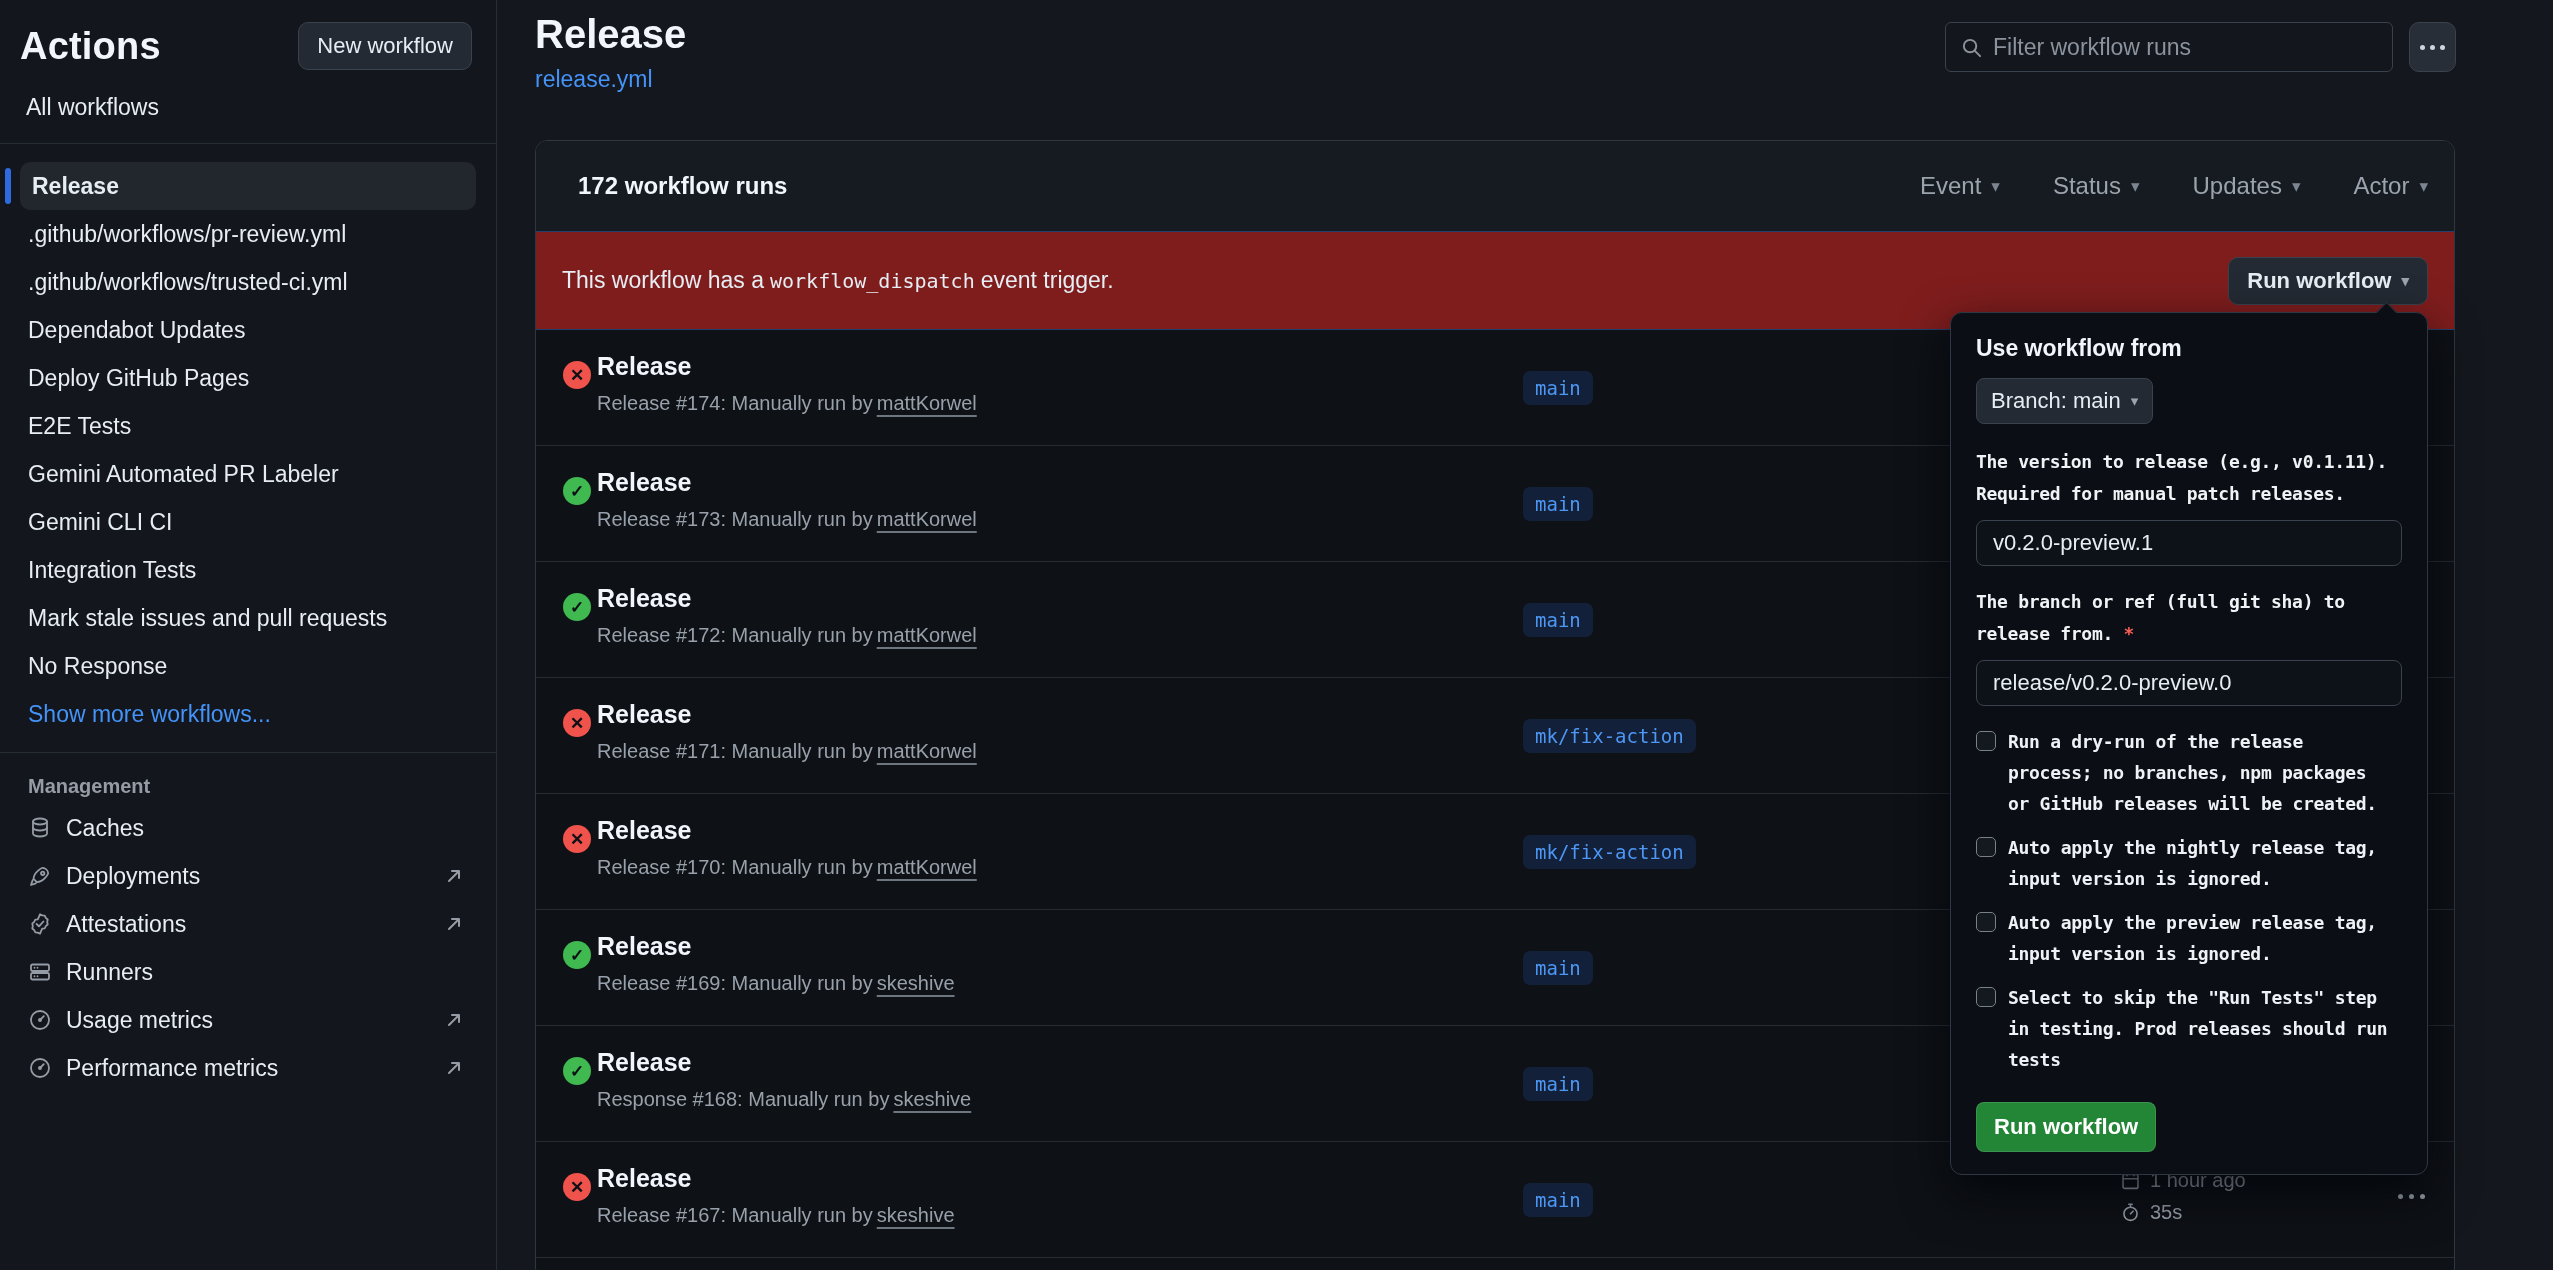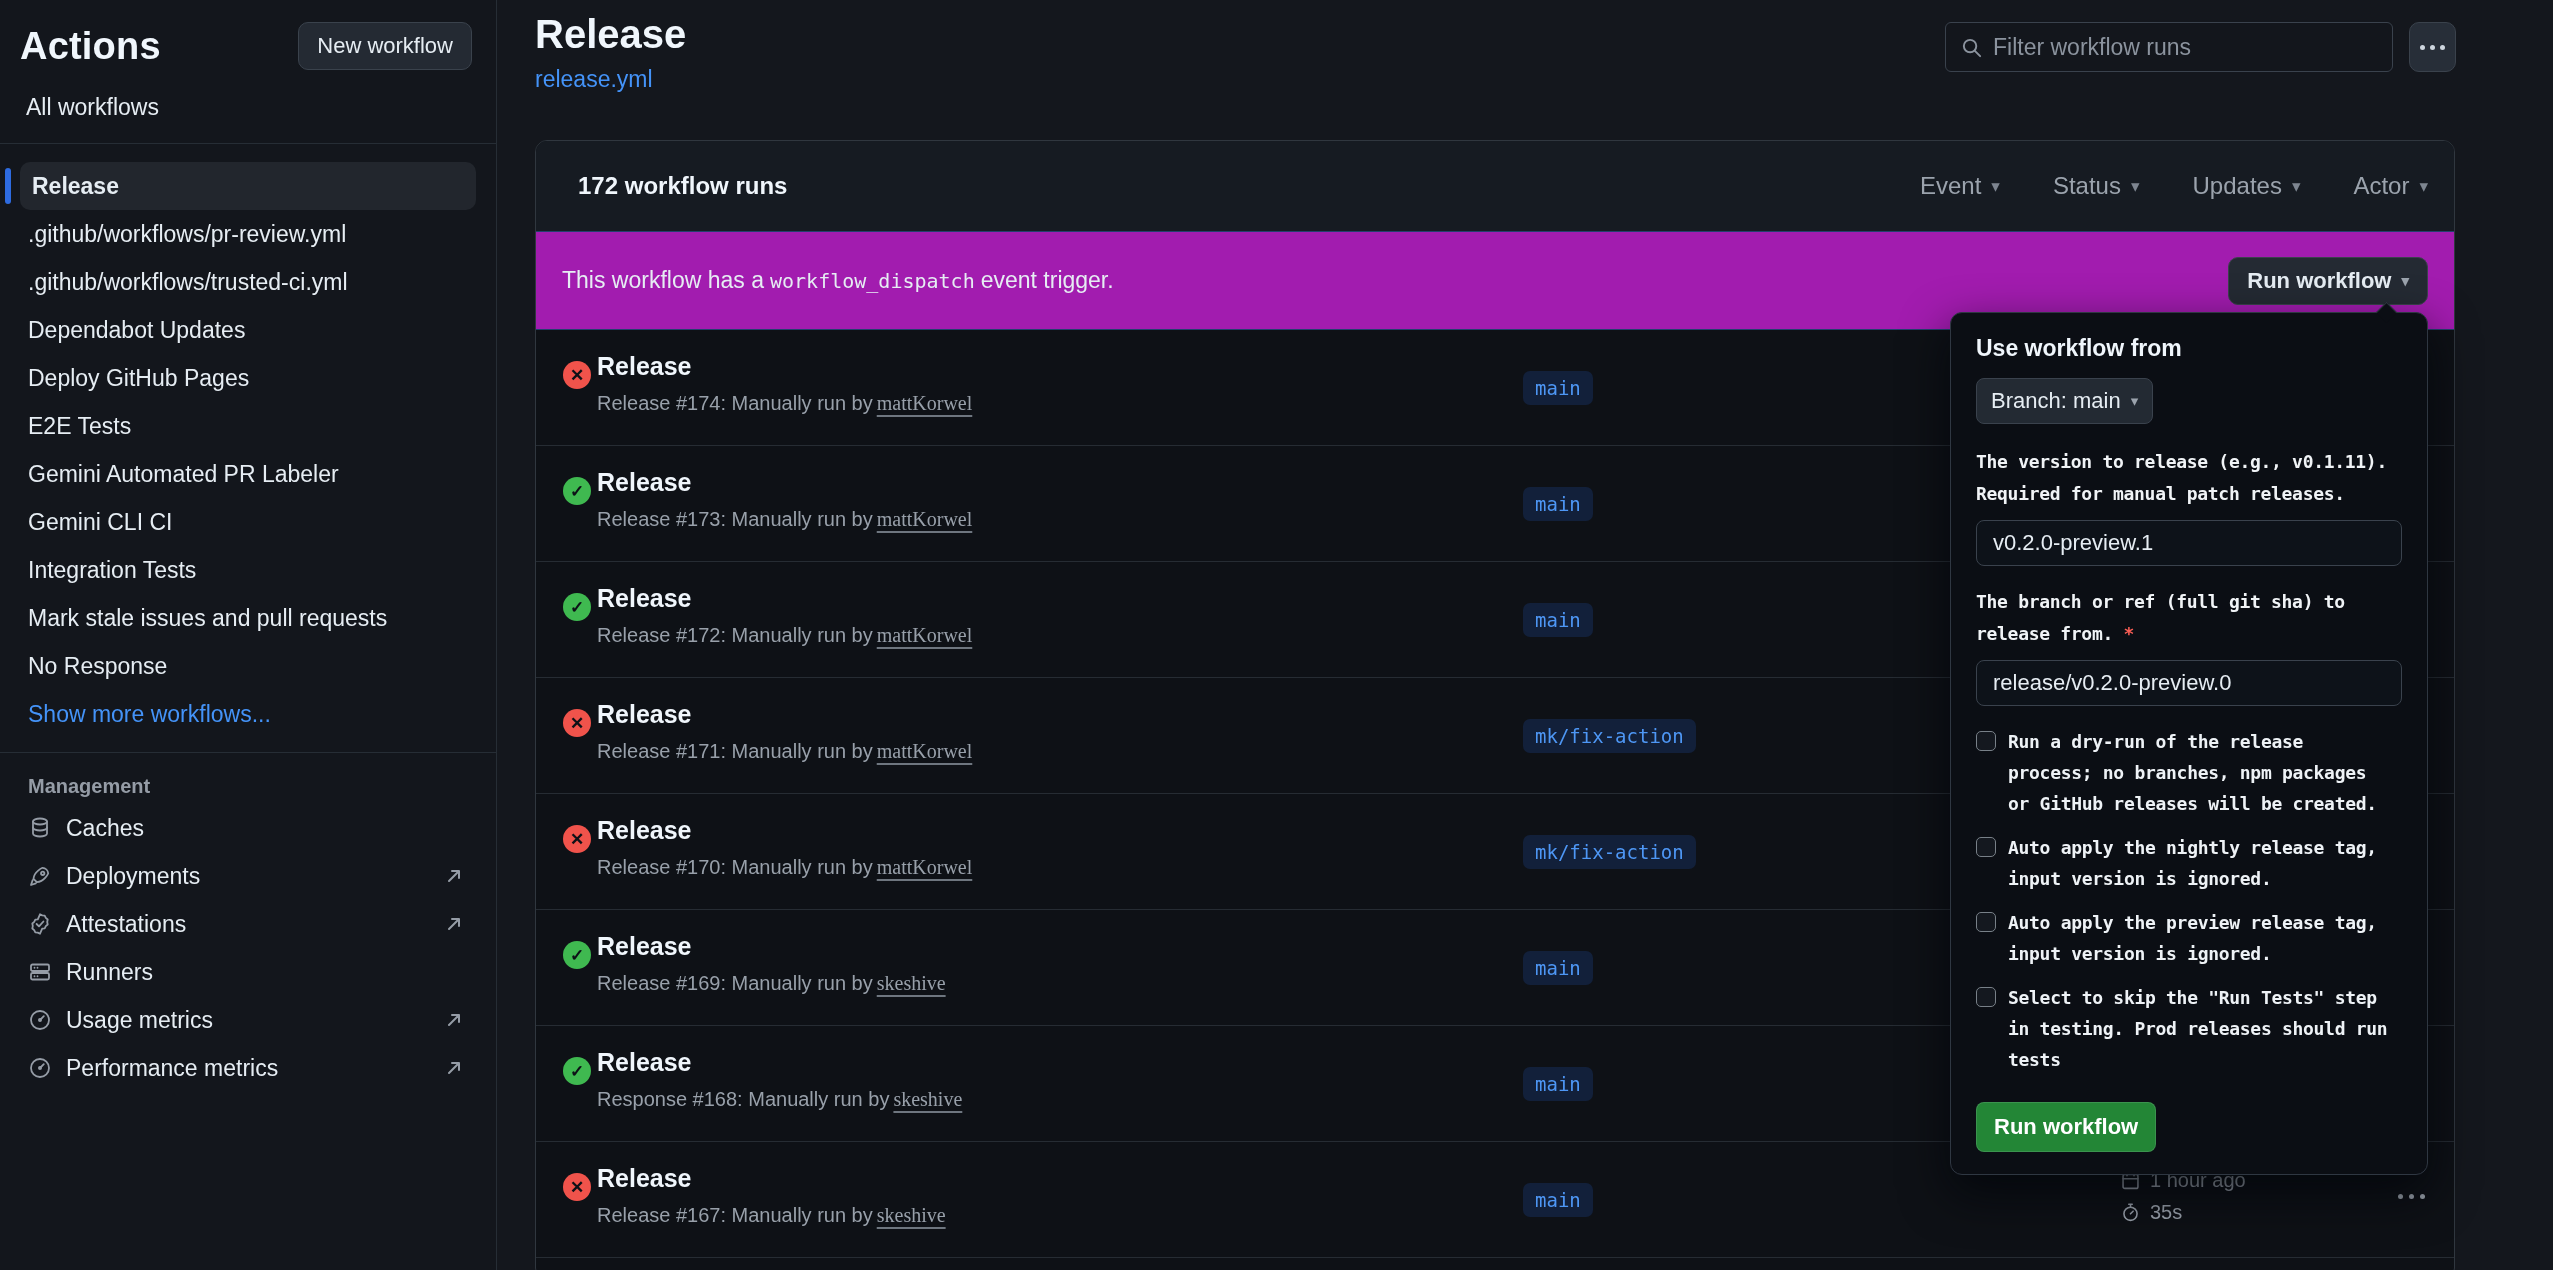--- a/index.html
+++ b/index.html
@@ -60,41 +60,41 @@
   .panel { position:absolute; left:535px; top:140px; width:1920px; height:1140px;
     border:1px solid #30373f; border-radius:12px; background:#0e1116; overflow:hidden; }
   .panel-header { height:90px; background:#161b22; display:flex; align-items:center;
     padding:0 26px; }
   .runs-count { font-size:24px; font-weight:700; color:#f0f6fc;margin-left:16px; }
   .filters { margin-left:auto; display:flex; gap:46px; }
   .filter-btn { background:none; border:0; color:#9ba3ad; font-size:24px;
     font-family:inherit; display:flex; align-items:center; gap:10px; cursor:pointer;margin-left:7px; }
   .filter-btn .caret { font-size:17px; color:#7d8590; }
 
-  .banner { height:99px; background:#a21caf; border-top:1px solid #223f6e;
+  .banner { height:99px; background:#7f1d1d; border-top:1px solid #223f6e;
     border-bottom:1px solid #223f6e; display:flex; align-items:center; padding:0 26px; }
   .banner-text { font-size:23px; color:#e6edf3; }
   .banner-code { font-family:"DejaVu Sans Mono","Liberation Mono",monospace;
     font-size:20px; padding:0 6px; color:#e6edf3; }
   .banner .btn-gray { margin-left:auto; font-weight:700; display:flex; align-items:center; gap:10px; }
   .btn-caret { font-size:15px; color:#9ba3ad; }
 
   .run-row { position:relative; height:116px; border-bottom:1px solid #262c33; cursor:pointer; }
   .status-icon { position:absolute; left:27px; top:31px; width:28px; height:28px;
     border-radius:50%; display:flex; align-items:center; justify-content:center;
     font-size:17px; font-weight:700; color:#0d1117; }
   .run-row[data-status="failure"] .status-icon { background:#f0534b; }
   .run-row[data-status="failure"] .status-icon::after { content:"✕"; }
   .run-row[data-status="success"] .status-icon { background:#3fb950; }
   .run-row[data-status="success"] .status-icon::after { content:"✓"; }
   .run-title { position:absolute; left:61px; top:22px; font-size:25px; font-weight:700;
     color:#f0f6fc; text-decoration:none; }
   .run-desc { position:absolute; left:61px; top:62px; font-size:20px; color:#98a0aa; }
   .run-actor { color:#98a0aa; text-decoration:underline; text-underline-offset:5px;
-    text-decoration-color:#6e767f; margin-left:4px;font-family:Liberation Serif, serif; }
+    text-decoration-color:#6e767f; margin-left:4px; }
   .branch-badge { position:absolute; left:987px; top:41px; height:34px;
     display:inline-flex; align-items:center; padding:0 12px; border-radius:7px;
     background:#12203a; color:#4e97f5; font-size:19px;
     font-family:"DejaVu Sans Mono","Liberation Mono",monospace; cursor:pointer; }
   .run-meta { position:absolute; left:1584px; top:22px; font-size:20px; color:#9ba3ad; }
   .run-meta .meta-line { display:flex; align-items:center; gap:9px; height:32px; }
   .run-meta svg { width:21px; height:21px; color:#9ba3ad; }
   .row-kebab { position:absolute; left:1862px; top:52px; display:flex; gap:6px; cursor:pointer; }
   .row-kebab .dot { background:#9ba3ad; width:5px; height:5px; }
 

